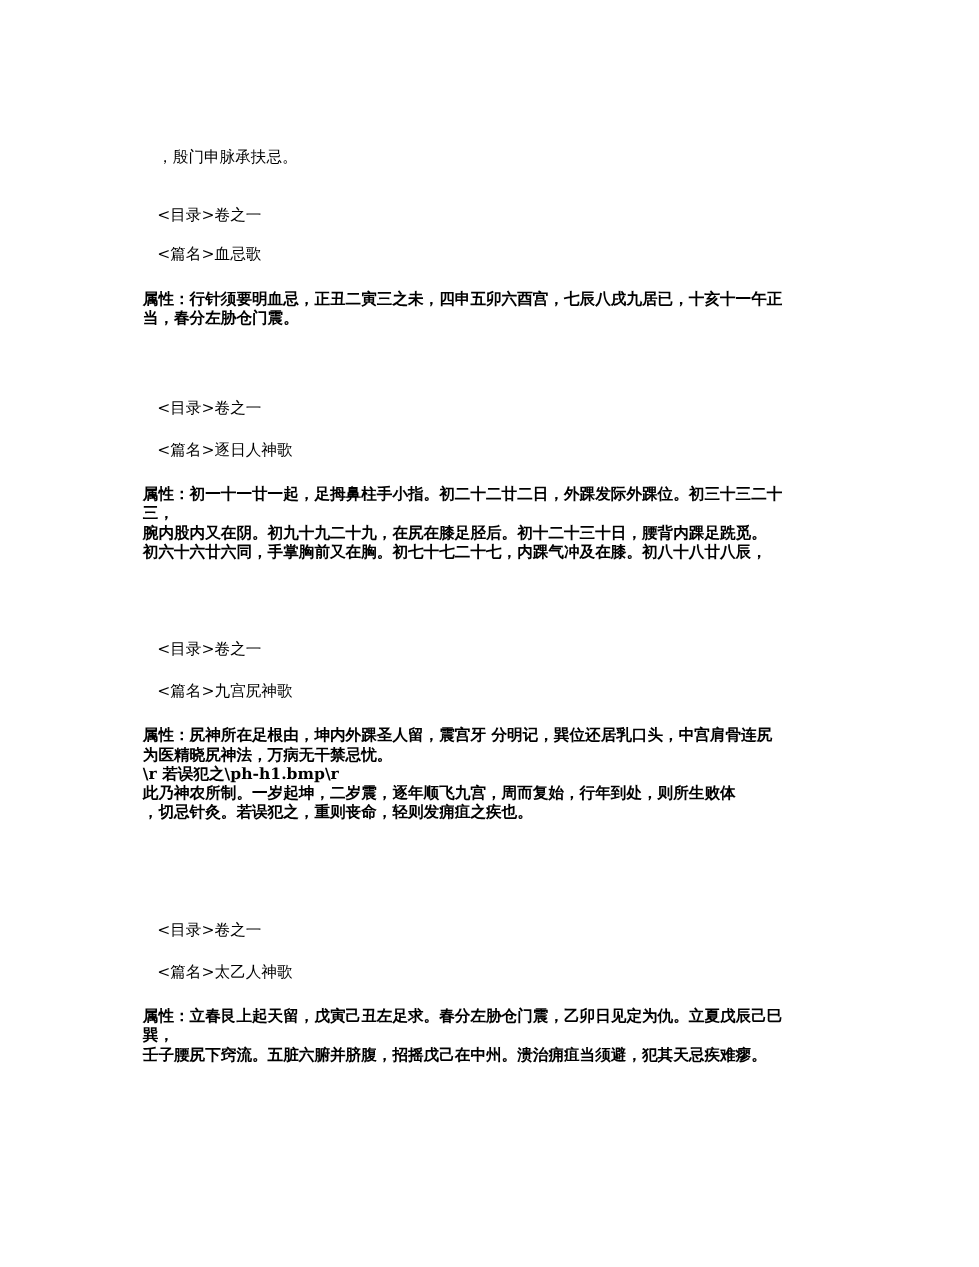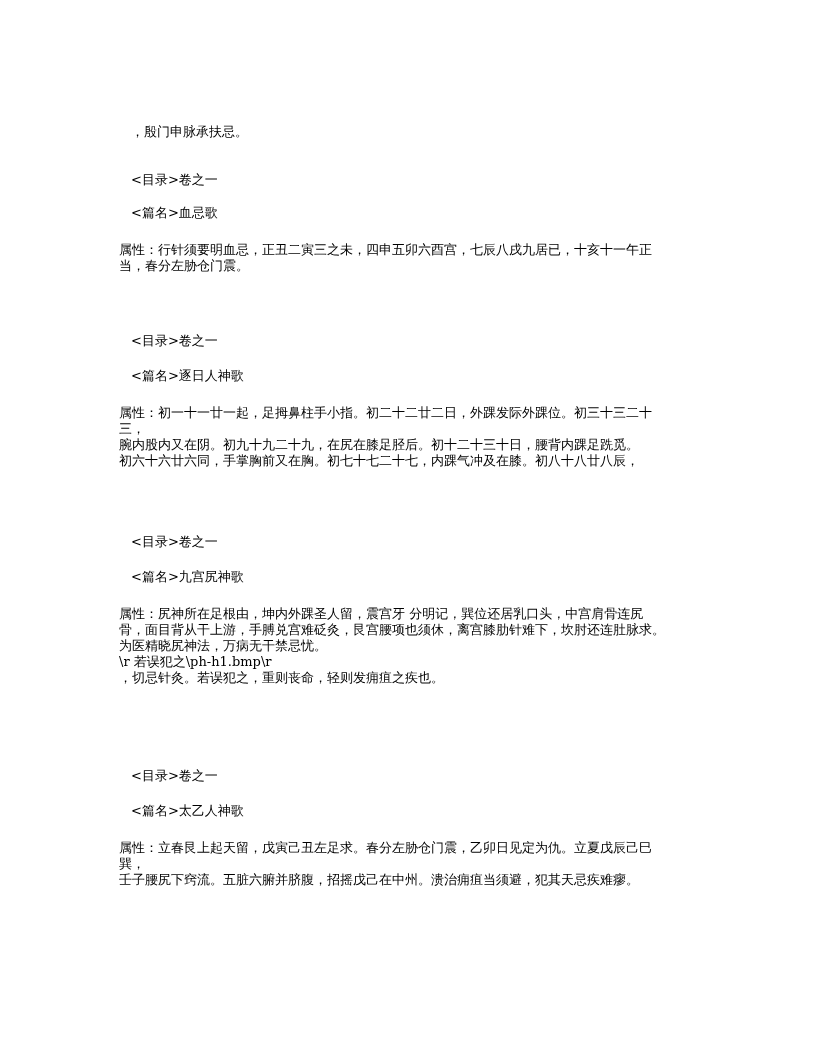--- a/index.html
+++ b/index.html
@@ -4,21 +4,21 @@
 <style>
   html, body { margin: 0; padding: 0; background: #ffffff; }
   body {
     width: 816px; height: 1056px; position: relative; overflow: hidden;
     font-family: "DejaVu Serif", "Liberation Serif", serif;
     font-size: 13px; color: #000;
   }
   .page { position: absolute; left: 119px; top: 0; width: 590px; }
   .line { position: absolute; left: 12px; white-space: nowrap; line-height: 16px; }
   .para { position: absolute; left: 0; width: 590px; line-height: 16px; }
-  .para div { white-space: nowrap; }
+  .para div { white-space: nowrap; font-weight: bold; }
 </style>
 </head>
 <body>
 
 <div class="page">
   <div class="line" style="top:124px">，殷门申脉承扶忌。</div>
 
   <div class="line" style="top:172px">&lt;目录&gt;卷之一</div>
   <div class="line" style="top:205px">&lt;篇名&gt;血忌歌</div>
   <div class="para" style="top:242px">
@@ -32,23 +32,23 @@
     <div>属性：初一十一廿一起，足拇鼻柱手小指。初二十二廿二日，外踝发际外踝位。初三十三二十</div>
     <div>三，</div>
     <div>腕内股内又在阴。初九十九二十九，在尻在膝足胫后。初十二十三十日，腰背内踝足跣觅。</div>
     <div>初六十六廿六同，手掌胸前又在胸。初七十七二十七，内踝气冲及在膝。初八十八廿八辰，</div>
   </div>
 
   <div class="line" style="top:534px">&lt;目录&gt;卷之一</div>
   <div class="line" style="top:569px">&lt;篇名&gt;九宫尻神歌</div>
   <div class="para" style="top:606px">
     <div>属性：尻神所在足根由，坤内外踝圣人留，震宫牙 分明记，巽位还居乳口头，中宫肩骨连尻</div>
-    <div>骨，面目背从干上游，手膊兑宫难砭灸，艮宫腰项也须休，离宫膝肋针难下，坎肘还连肚脉求。</div>
     <div>为医精晓尻神法，万病无干禁忌忧。</div>
     <div>\r 若误犯之\ph-h1.bmp\r</div>
+    <div>此乃神农所制。一岁起坤，二岁震，逐年顺飞九宫，周而复始，行年到处，则所生败体</div>
     <div>，切忌针灸。若误犯之，重则丧命，轻则发痈疽之疾也。</div>
   </div>
 
   <div class="line" style="top:768px">&lt;目录&gt;卷之一</div>
   <div class="line" style="top:803px">&lt;篇名&gt;太乙人神歌</div>
   <div class="para" style="top:840px">
     <div>属性：立春艮上起天留，戊寅己丑左足求。春分左胁仓门震，乙卯日见定为仇。立夏戊辰己巳</div>
     <div>巽，</div>
     <div>壬子腰尻下窍流。五脏六腑并脐腹，招摇戊己在中州。溃治痈疽当须避，犯其天忌疾难瘳。</div>
   </div>

